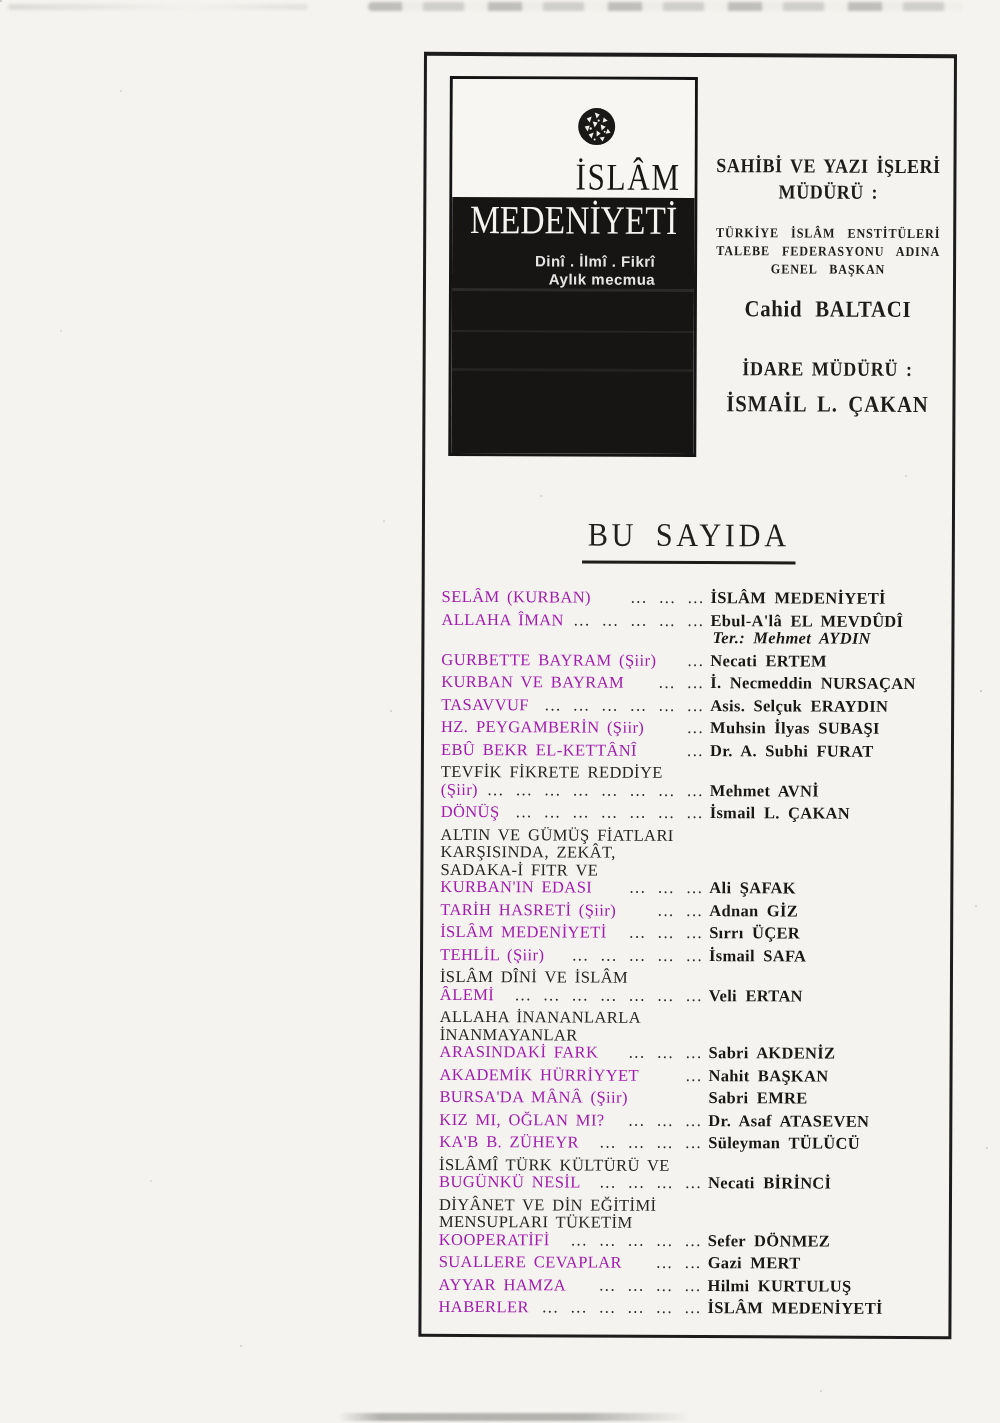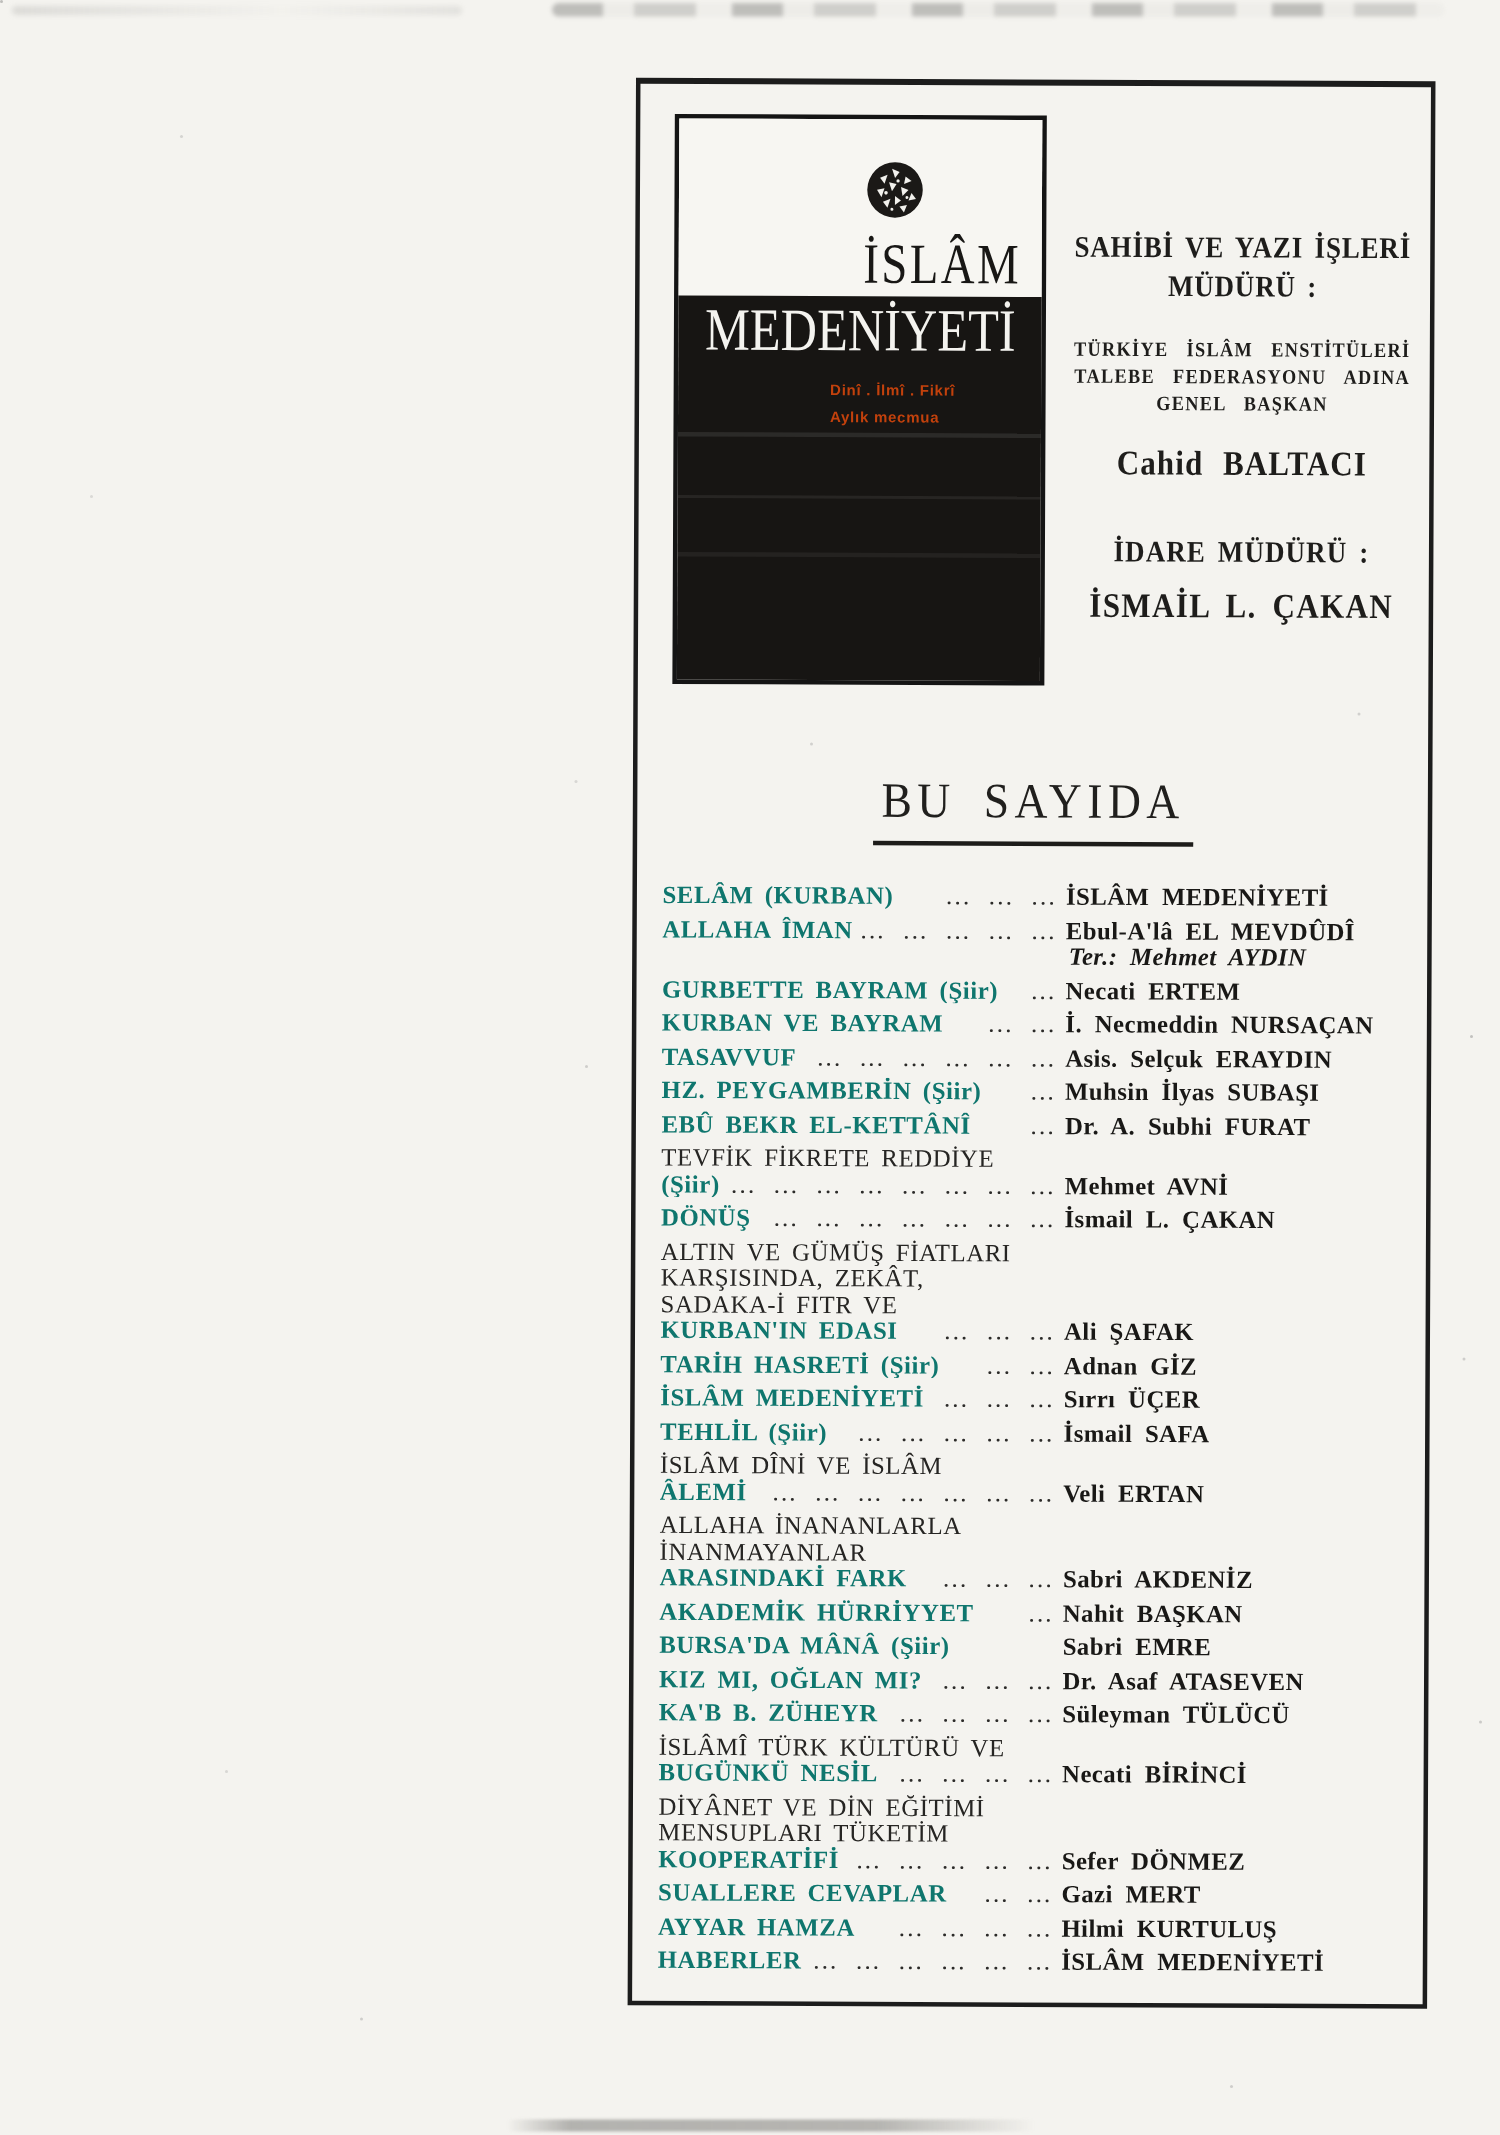--- a/index.html
+++ b/index.html
@@ -71,22 +71,22 @@
     display:flex;flex-direction:column;align-items:center;overflow:hidden;
   }
   .logo-medeniyeti{
     margin-top:1px;font-size:40px;line-height:44px;letter-spacing:0;
     transform:scaleX(0.84);transform-origin:50% 0;white-space:nowrap;
     font-weight:500;color:#f4f3ef;
   }
   .logo-taglines{
     margin-top:10px;align-self:center;transform:translateX(22px);
     font-family:"Liberation Sans", sans-serif;font-weight:bold;
-    font-size:10px;line-height:18px;letter-spacing:.5px;color:#c2410c;
-    text-align:left;white-space:nowrap;
+    font-size:15px;line-height:18px;letter-spacing:.5px;color:#e5e5e5;
+    text-align:right;white-space:nowrap;
   }
   .streak{position:absolute;left:0;width:100%;background:rgba(255,255,255,.09);}
   .streak.s1{top:91px;height:3px;}
   .streak.s2{top:133px;height:2px;background:rgba(255,255,255,.07);}
   .streak.s3{top:171px;height:3px;background:rgba(255,255,255,.06);}
 
   
   .mast-right{
     position:absolute;left:271px;top:0;width:262px;height:420px;
     text-align:center;transform:scaleX(0.9);transform-origin:50% 0;
@@ -108,21 +108,21 @@
 
   
   .list{position:absolute;left:17px;top:532px;width:507px;font-size:16.5px;}
   .entry{margin-bottom:5px;}
   .entry-row{display:flex;align-items:baseline;white-space:nowrap;line-height:17.5px;}
   .title-line{line-height:17.5px;letter-spacing:.4px;word-spacing:3px;color:#262523;white-space:nowrap;}
   .title-cell{
     flex:none;width:269px;display:inline-flex;justify-content:space-between;
     align-items:baseline;overflow:hidden;
   }
-  .title-last{letter-spacing:.4px;word-spacing:3px;color:#0f766e;font-weight:bold;}
+  .title-last{letter-spacing:.4px;word-spacing:3px;color:#a21caf;}
   .dots{letter-spacing:1.5px;word-spacing:6px;color:#2b2a28;padding-right:6px;}
   .author{font-weight:bold;letter-spacing:.3px;word-spacing:4px;color:#191816;}
   .author.extra{padding-left:2px;font-style:italic;}
 </style>
 </head>
 <body>
 
 <div class="page">
   <div class="smudge-top"></div>
   <div class="smudge-top-left"></div>

